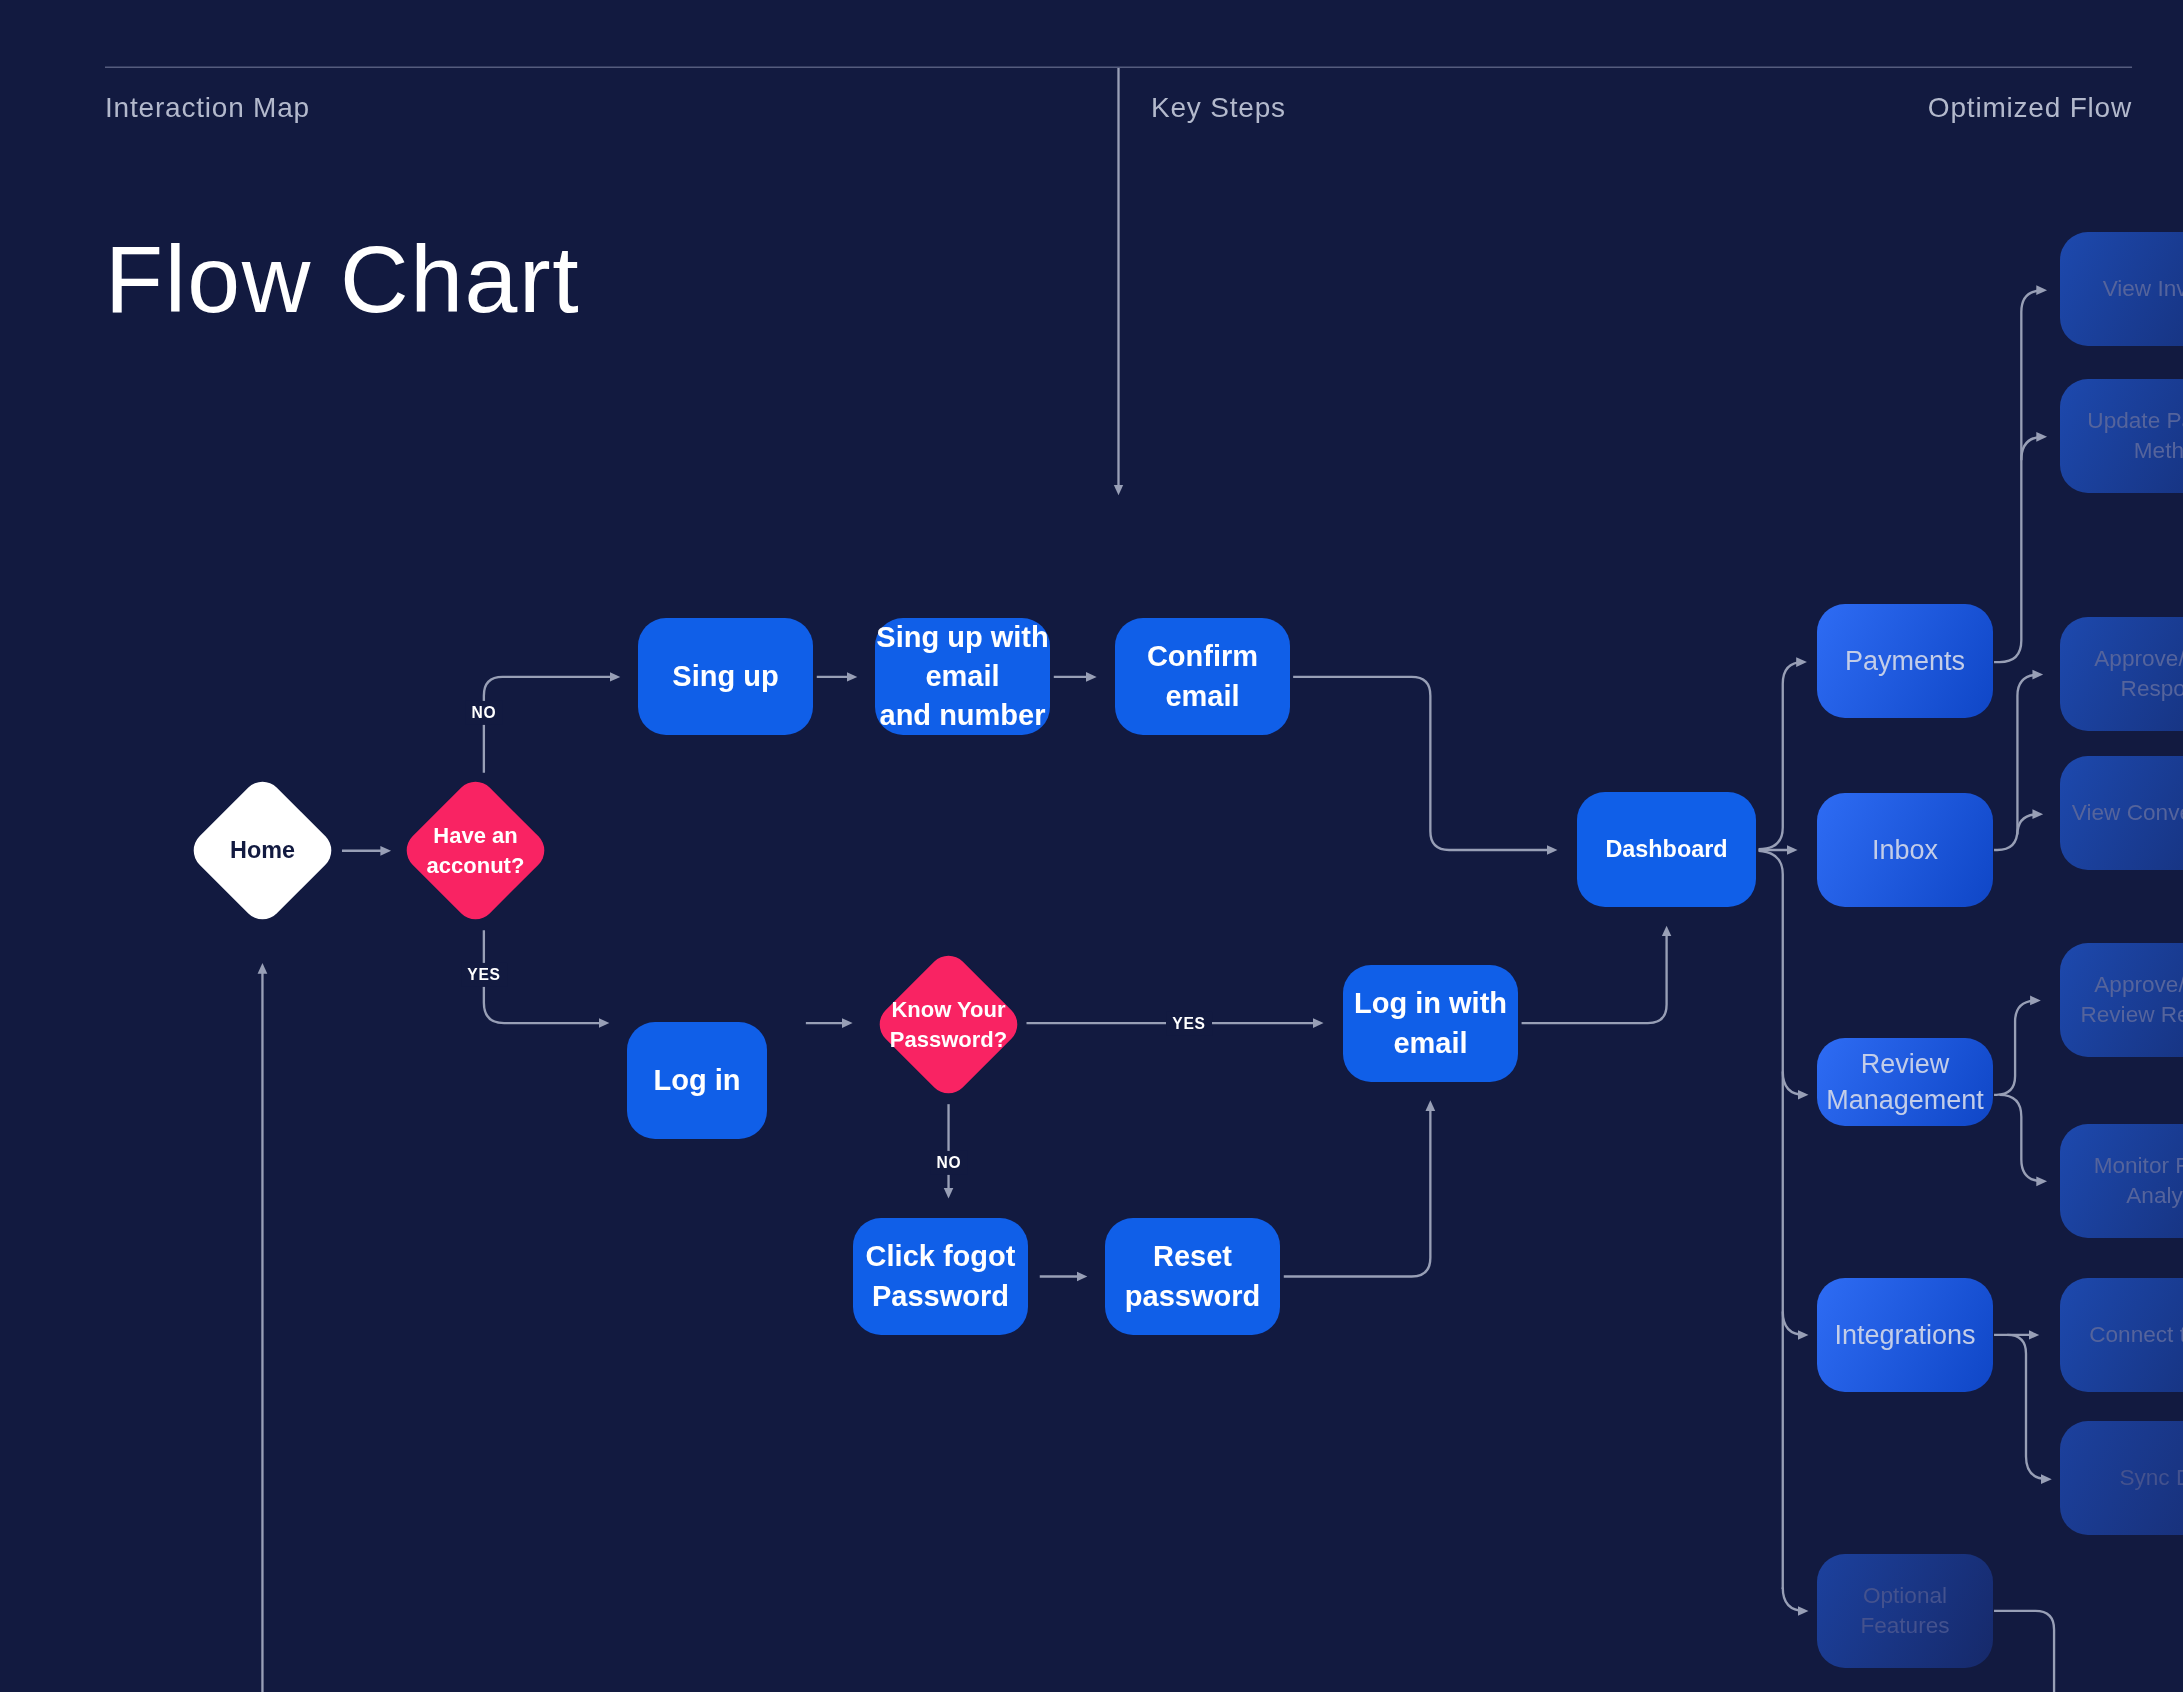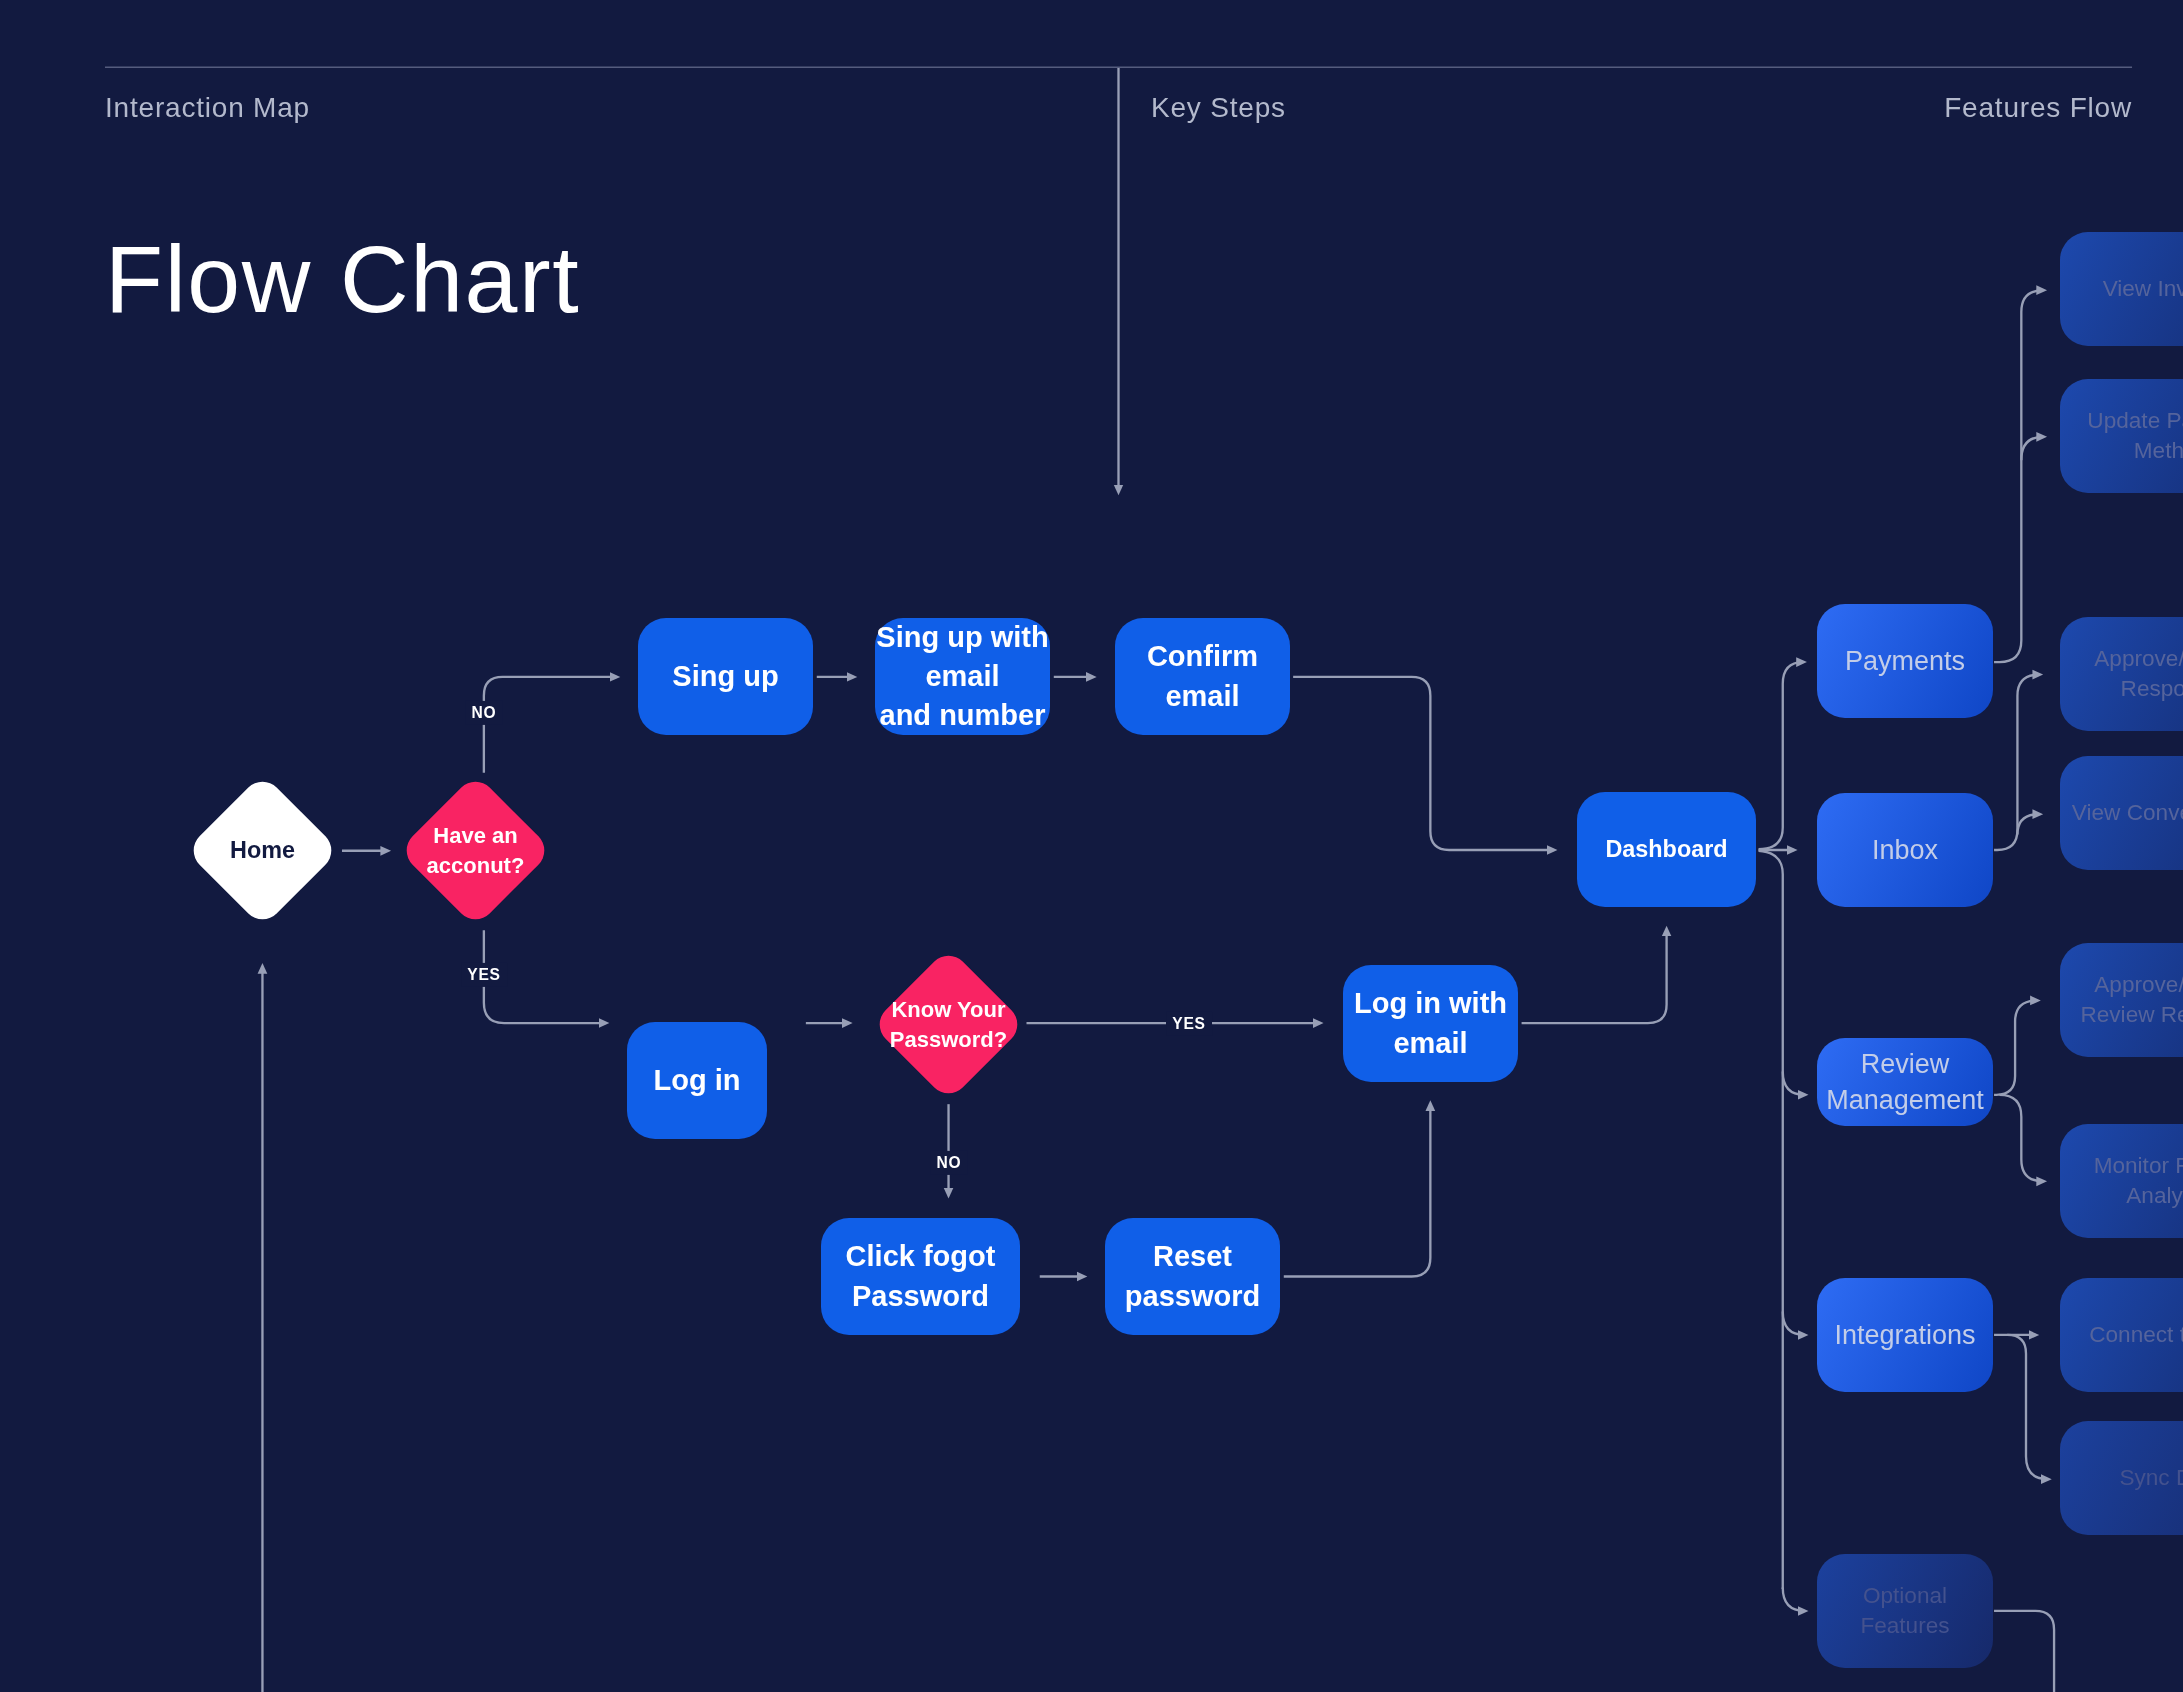--- a/index.html
+++ b/index.html
@@ -104,21 +104,21 @@
 
       <path d="M 2523 1712 H 2576" marker-end="url(#arr)"></path>
       <path d="M 2540 1712 Q 2564 1712 2564 1736 V 1868 Q 2564 1897 2592 1897" marker-end="url(#arr)"></path>
 
       <path d="M 2523 2066 H 2576 Q 2600 2066 2600 2090 V 2171"></path>
     </g>
   </svg>
 
   <div class="hdr" style="left:78px;">Interaction Map</div>
   <div class="hdr" style="left:1124px;">Key Steps</div>
-  <div class="hdr" style="right:78px;">Features Flow</div>
+  <div class="hdr" style="right:78px;">Optimized Flow</div>
   <div class="title">Flow Chart</div>
 
   <div class="diamond home" style="left:159px;top:774px">
     <span class="diamond-shape shape-white"></span>
     <span class="lbl">Home</span>
   </div>
   <div class="diamond pink" style="left:372px;top:774px">
     <span class="diamond-shape shape-pink"></span>
     <span class="lbl">Have an
 acconut?</span>
@@ -138,21 +138,21 @@
   </div>
   <div class="node flat" style="left:1088px;top:618px;width:175px;height:117px">
     <span class="lbl">Confirm email</span>
   </div>
   <div class="node flat" style="left:600px;top:1022px;width:140px;height:117px">
     <span class="lbl">Log in</span>
   </div>
   <div class="node flat" style="left:1316px;top:965px;width:175px;height:117px">
     <span class="lbl">Log in with email</span>
   </div>
-  <div class="node flat" style="left:794px;top:1218px;width:199px;height:117px">
+  <div class="node flat" style="left:826px;top:1218px;width:175px;height:117px">
     <span class="lbl">Click fogot
 Password</span>
   </div>
   <div class="node flat" style="left:1078px;top:1218px;width:175px;height:117px">
     <span class="lbl">Reset password</span>
   </div>
   <div class="node flat" style="left:1550px;top:792px;width:179px;height:115px;font-size:23.4px">
     <span class="lbl">Dashboard</span>
   </div>
 

